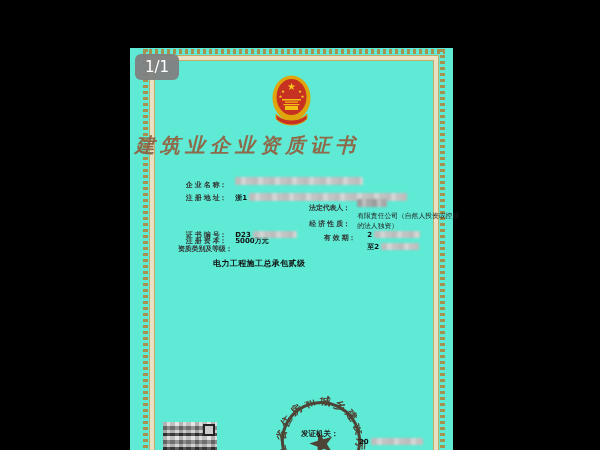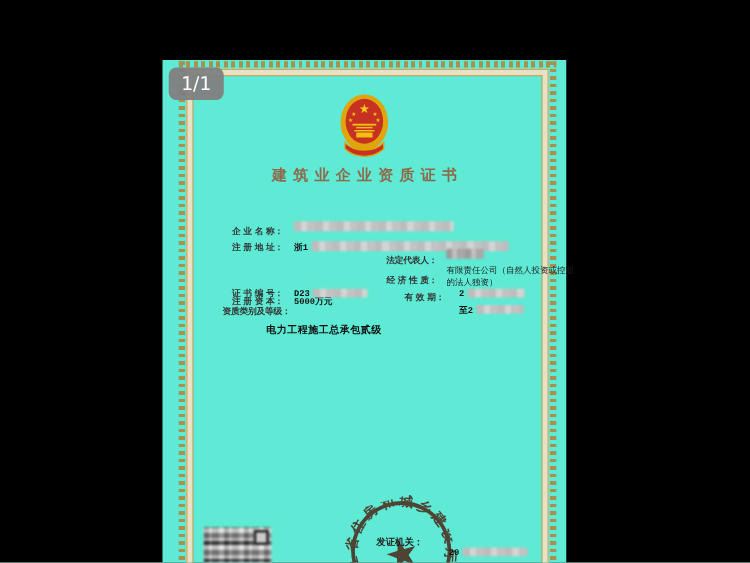--- a/index.html
+++ b/index.html
@@ -24,29 +24,29 @@
   .lineb{position:absolute;inset:11px;border:1px solid #c2ab66;}
   
   .badge{
     position:absolute;left:5px;top:6px;width:44px;height:26px;z-index:9;
     background:rgba(128,128,128,.95);border-radius:6px;color:#fff;
     font-size:15px;line-height:26px;text-align:center;
   }
   
   .emblem{position:absolute;left:141px;top:27px;width:41px;height:53px;}
   .title{
-    position:absolute;left:0;right:0;top:84px;text-align:center;
-    font-size:12px;font-weight:bold;color:#8e6a4a;letter-spacing:5px;text-indent:5px;
+    position:absolute;left:0;right:0;top:84px;
+    font-size:20px;font-weight:bold;color:#8e6a4a;letter-spacing:5px;text-indent:5px;font-style:italic;
   }
   
   .f{position:absolute;font-size:7px;color:#1c1c1c;white-space:nowrap;line-height:9px;z-index:2;}
   .lbl{font-weight:bold;color:#333;display:inline-block;letter-spacing:-0.2px;text-align:center;}
   .lblL{width:54px;}
   .lblR{width:51px;}
-  .val{font-weight:600;color:#101010;font-family:Liberation Mono, monospace;}
+  .val{font-weight:600;color:#101010;}
   .rd{
     display:inline-block;height:8px;border-radius:1px;vertical-align:-1px;
     background:repeating-linear-gradient(90deg,#bdbdbd 0 6px,#d4d4d4 6px 11px,#c3c3c3 11px 17px);
     filter:blur(1px);
   }
   .rd.dark{background:repeating-linear-gradient(90deg,#9c9c9c 0 5px,#c0c0c0 5px 9px,#a8a8a8 9px 15px);}
   .rd.sm{height:7px;}
   .twolines{display:inline-block;vertical-align:top;white-space:nowrap;}
   .twolines .ln{line-height:9.5px;}
   .eco{font-size:6.8px;}

